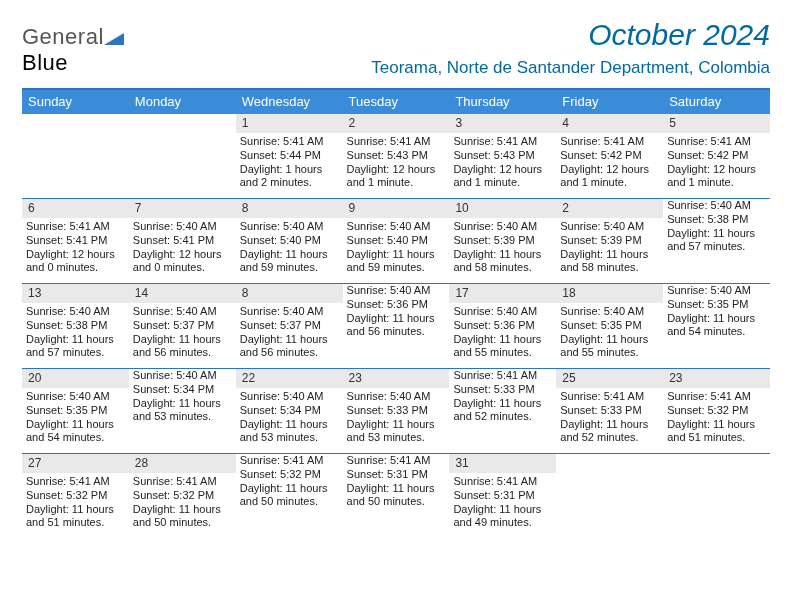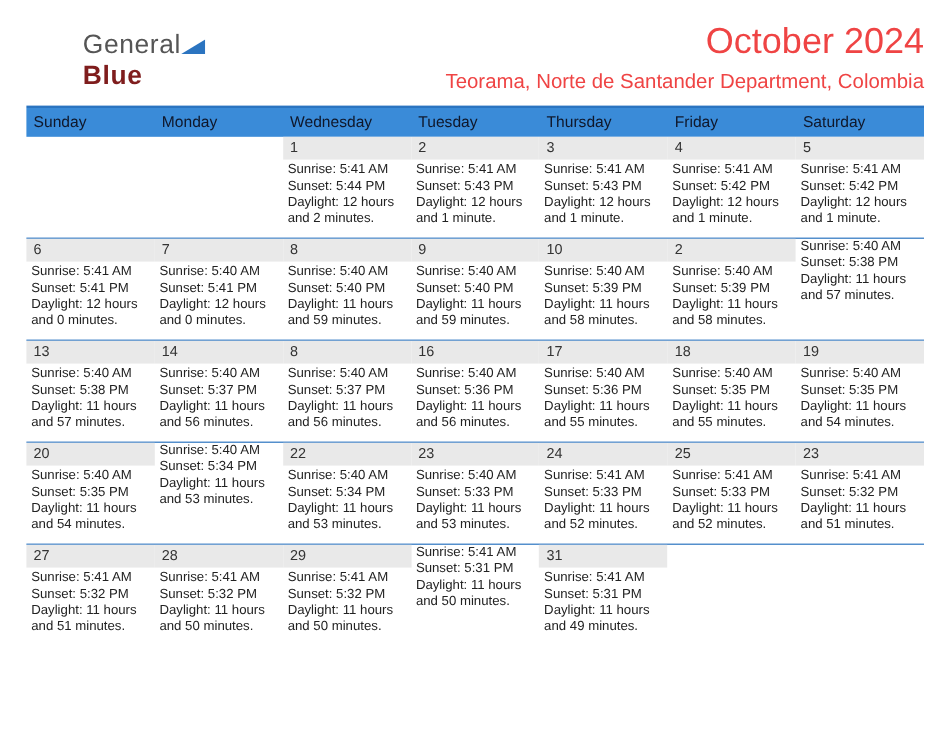--- a/index.html
+++ b/index.html
@@ -18,37 +18,36 @@
     display: flex;
     justify-content: space-between;
     align-items: flex-start;
     margin-bottom: 4px;
   }
   .logo {
     display: flex;
     align-items: center;
     gap: 2px;
     padding-top: 6px;
-    margin-left: 47px;
   }
   .logo-text { font-size: 22px; color: #555; font-weight: 400; letter-spacing: 0.5px; }
-  .logo-blue { color: #7f1d1d; font-weight: 700; }
+  .logo-blue { color: #000000; font-weight: 400; }
   .logo-mark { color:#2b74c0; }
   .titleblock { text-align: right; }
-  .month { font-size: 30px; color: #ef4444; font-weight: 400; }
-  .location { font-size: 17px; color: #ef4444; margin-top: 6px; }
+  .month { font-size: 30px; color: #0369a1; font-weight: 400; font-style: italic; }
+  .location { font-size: 17px; color: #0369a1; margin-top: 6px; }
   .calendar {
     margin-top: 10px;
     border-top: 2px solid #2b74c0;
   }
   .dayhead {
     display: grid;
     grid-template-columns: repeat(7, 1fr);
     background: #3a8bd8;
-    color: #0f172a;
+    color: #ffffff;
     font-size: 13px;
   }
   .dayhead div { padding: 4px 6px 5px 6px; }
   .weeks { }
   .week {
     display: grid;
     grid-template-columns: repeat(7, 1fr);
     border-top: 1px solid #2b74c0;
   }
   .week:first-child { border-top: none; }
@@ -103,21 +102,21 @@
           <div class="cell empty">
             <div class="daynum-row">&nbsp;</div>
           </div>
           <div class="cell empty">
             <div class="daynum-row">&nbsp;</div>
           </div>
           <div class="cell">
             <div class="daynum-row">1</div>
             <div class="line">Sunrise: 5:41 AM</div>
             <div class="line">Sunset: 5:44 PM</div>
-            <div class="line">Daylight: 12 hours and 2 minutes.</div>
+            <div class="line">Daylight: 1 hours and 2 minutes.</div>
           </div>
           <div class="cell">
             <div class="daynum-row">2</div>
             <div class="line">Sunrise: 5:41 AM</div>
             <div class="line">Sunset: 5:43 PM</div>
             <div class="line">Daylight: 12 hours and 1 minute.</div>
           </div>
           <div class="cell">
             <div class="daynum-row">3</div>
             <div class="line">Sunrise: 5:41 AM</div>
@@ -193,39 +192,37 @@
             <div class="line">Sunset: 5:37 PM</div>
             <div class="line">Daylight: 11 hours and 56 minutes.</div>
           </div>
           <div class="cell">
             <div class="daynum-row">8</div>
             <div class="line">Sunrise: 5:40 AM</div>
             <div class="line">Sunset: 5:37 PM</div>
             <div class="line">Daylight: 11 hours and 56 minutes.</div>
           </div>
           <div class="cell">
-            <div class="daynum-row">16</div>
             <div class="line">Sunrise: 5:40 AM</div>
             <div class="line">Sunset: 5:36 PM</div>
             <div class="line">Daylight: 11 hours and 56 minutes.</div>
           </div>
           <div class="cell">
             <div class="daynum-row">17</div>
             <div class="line">Sunrise: 5:40 AM</div>
             <div class="line">Sunset: 5:36 PM</div>
             <div class="line">Daylight: 11 hours and 55 minutes.</div>
           </div>
           <div class="cell">
             <div class="daynum-row">18</div>
             <div class="line">Sunrise: 5:40 AM</div>
             <div class="line">Sunset: 5:35 PM</div>
             <div class="line">Daylight: 11 hours and 55 minutes.</div>
           </div>
           <div class="cell">
-            <div class="daynum-row">19</div>
             <div class="line">Sunrise: 5:40 AM</div>
             <div class="line">Sunset: 5:35 PM</div>
             <div class="line">Daylight: 11 hours and 54 minutes.</div>
           </div>
         </div>
         <div class="week">
           <div class="cell">
             <div class="daynum-row">20</div>
             <div class="line">Sunrise: 5:40 AM</div>
             <div class="line">Sunset: 5:35 PM</div>
@@ -242,21 +239,20 @@
             <div class="line">Sunset: 5:34 PM</div>
             <div class="line">Daylight: 11 hours and 53 minutes.</div>
           </div>
           <div class="cell">
             <div class="daynum-row">23</div>
             <div class="line">Sunrise: 5:40 AM</div>
             <div class="line">Sunset: 5:33 PM</div>
             <div class="line">Daylight: 11 hours and 53 minutes.</div>
           </div>
           <div class="cell">
-            <div class="daynum-row">24</div>
             <div class="line">Sunrise: 5:41 AM</div>
             <div class="line">Sunset: 5:33 PM</div>
             <div class="line">Daylight: 11 hours and 52 minutes.</div>
           </div>
           <div class="cell">
             <div class="daynum-row">25</div>
             <div class="line">Sunrise: 5:41 AM</div>
             <div class="line">Sunset: 5:33 PM</div>
             <div class="line">Daylight: 11 hours and 52 minutes.</div>
           </div>
@@ -274,21 +270,20 @@
             <div class="line">Sunset: 5:32 PM</div>
             <div class="line">Daylight: 11 hours and 51 minutes.</div>
           </div>
           <div class="cell">
             <div class="daynum-row">28</div>
             <div class="line">Sunrise: 5:41 AM</div>
             <div class="line">Sunset: 5:32 PM</div>
             <div class="line">Daylight: 11 hours and 50 minutes.</div>
           </div>
           <div class="cell">
-            <div class="daynum-row">29</div>
             <div class="line">Sunrise: 5:41 AM</div>
             <div class="line">Sunset: 5:32 PM</div>
             <div class="line">Daylight: 11 hours and 50 minutes.</div>
           </div>
           <div class="cell">
             <div class="line">Sunrise: 5:41 AM</div>
             <div class="line">Sunset: 5:31 PM</div>
             <div class="line">Daylight: 11 hours and 50 minutes.</div>
           </div>
           <div class="cell">

